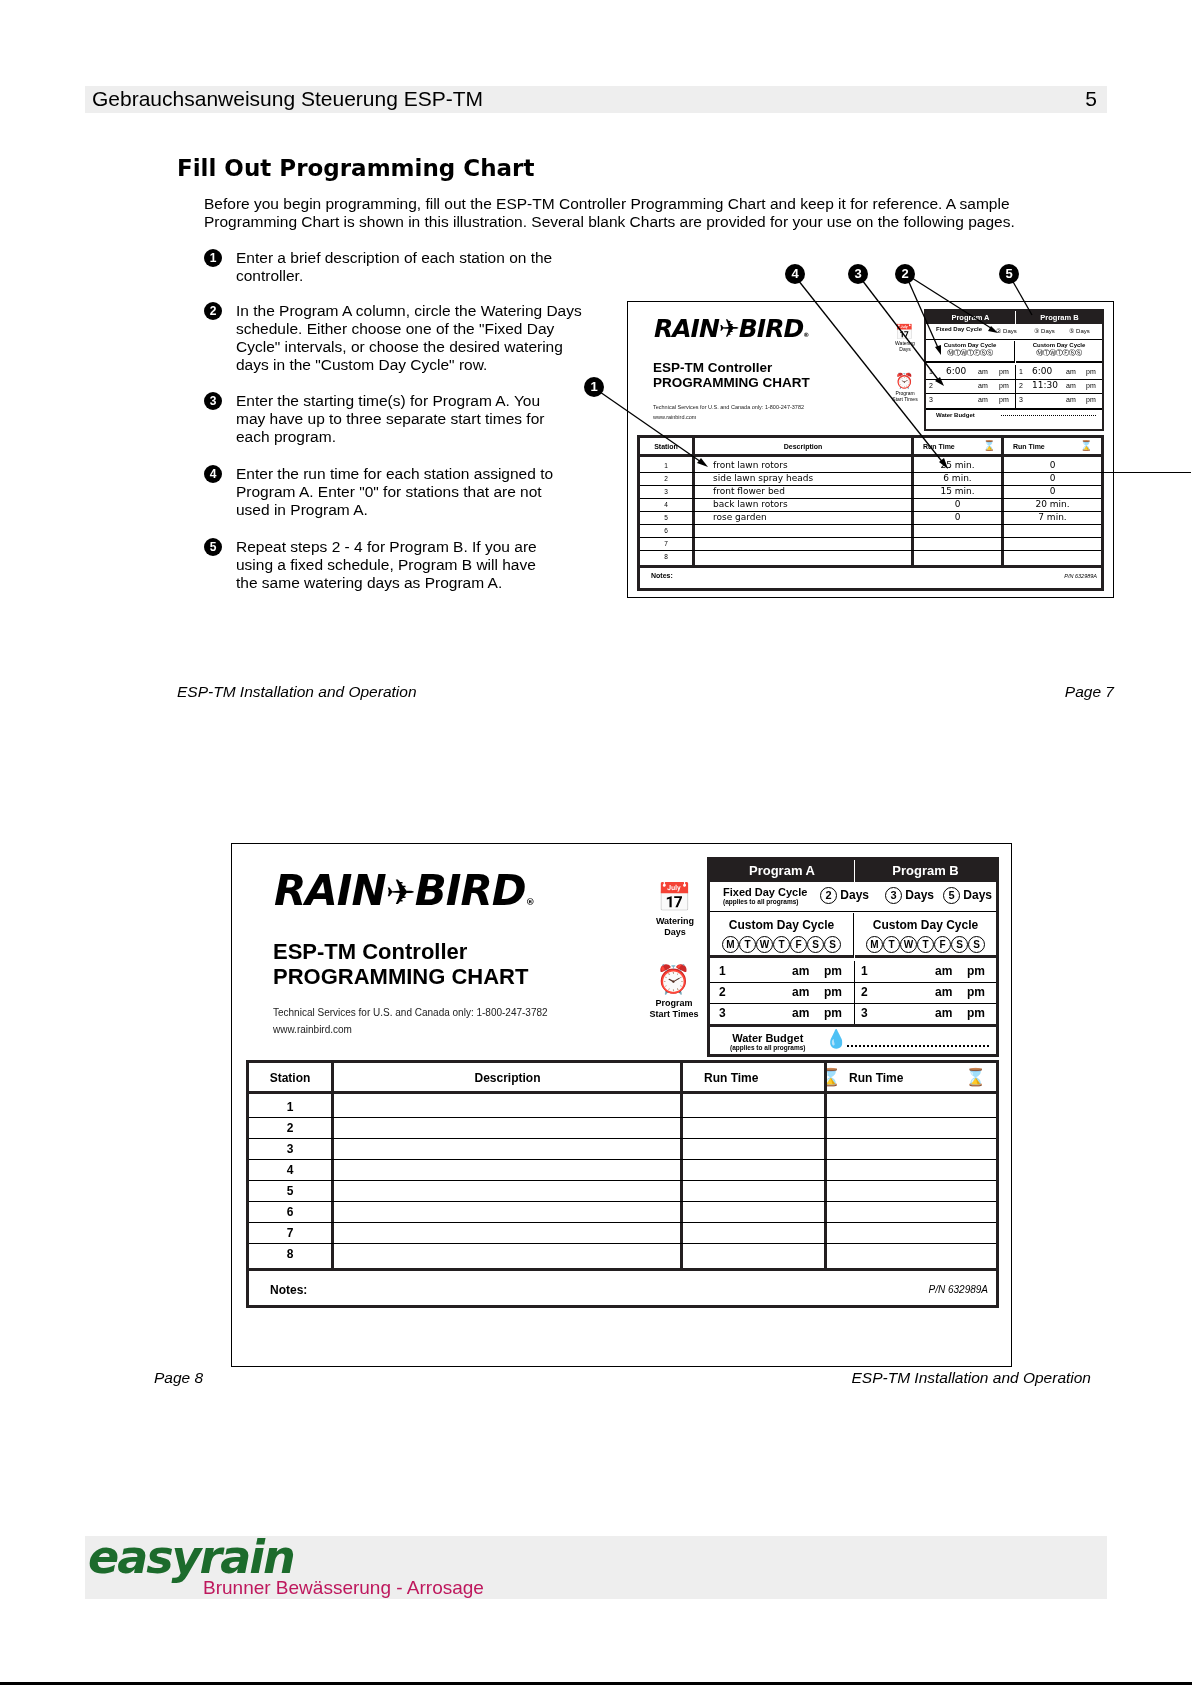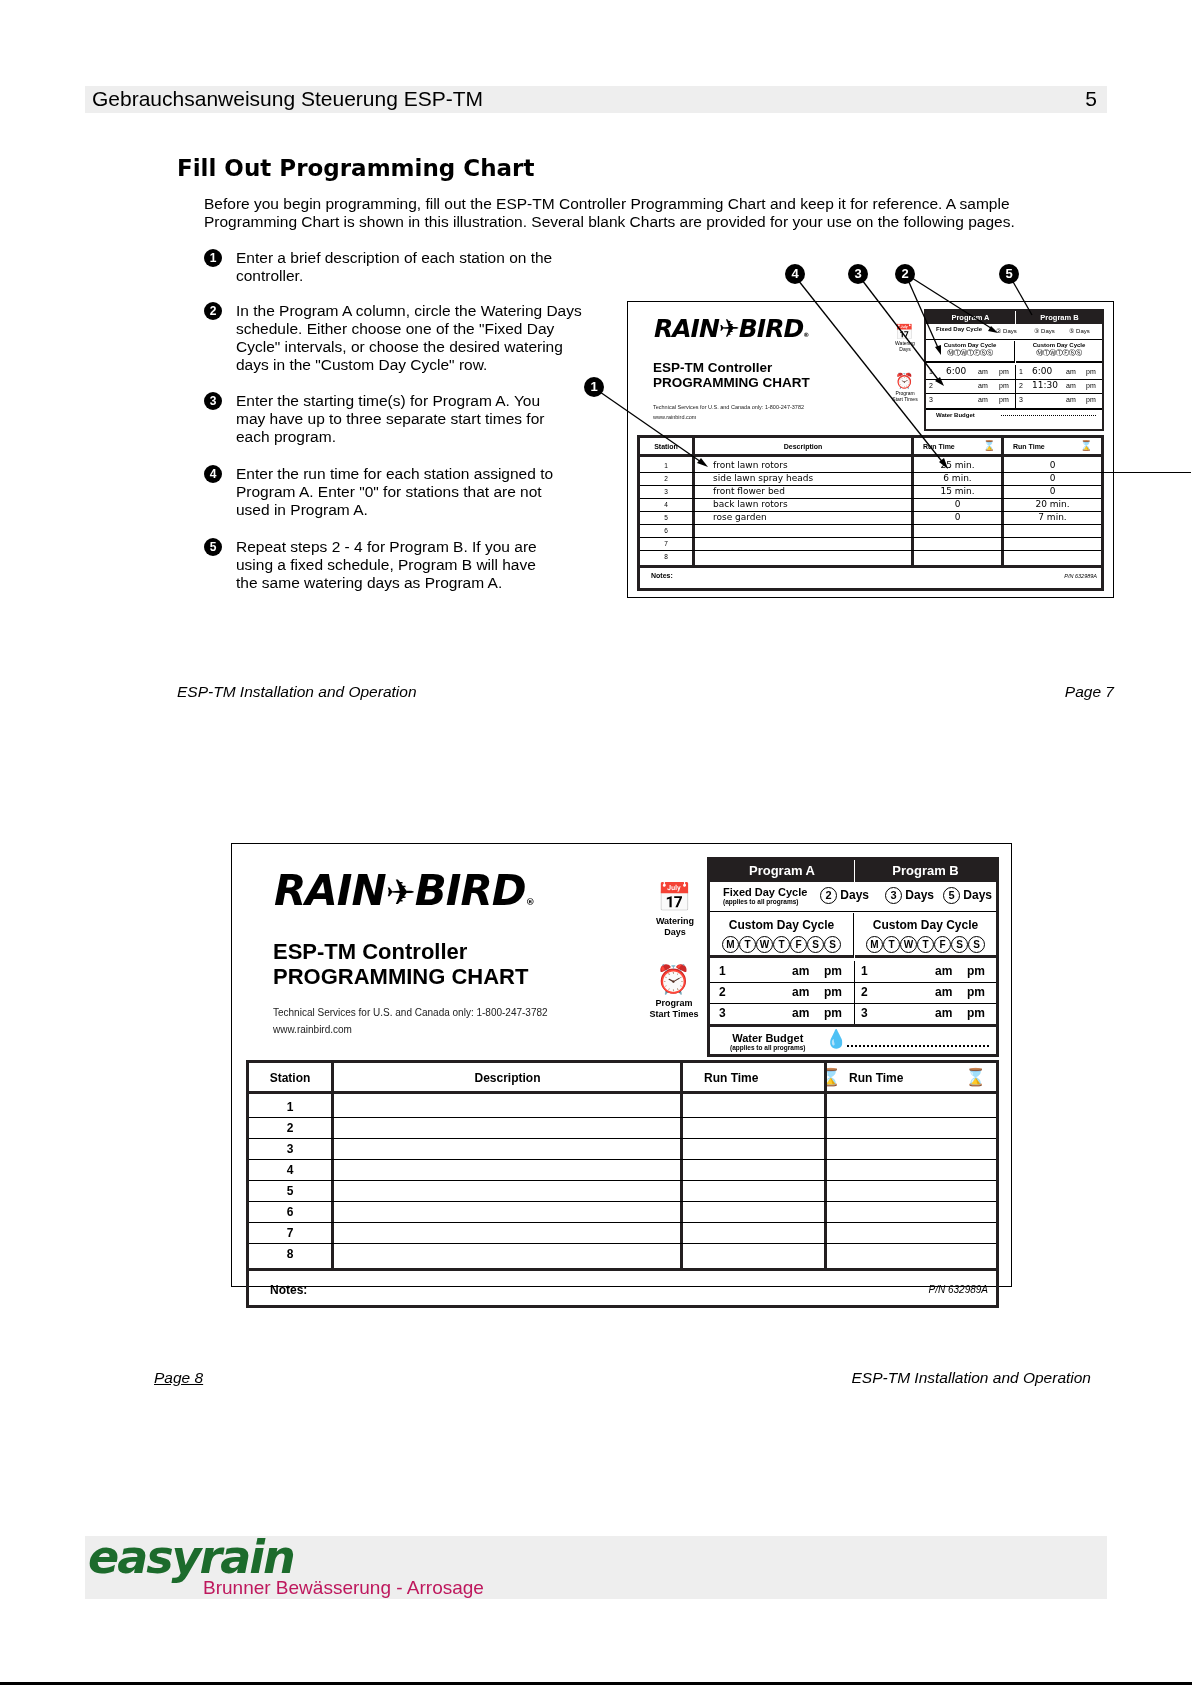--- a/index.html
+++ b/index.html
@@ -224,21 +224,21 @@
 
 <div class="abs callout" style="left:584px; top:377px;">1</div>
 <div class="abs callout" style="left:785px; top:264px;">4</div>
 <div class="abs callout" style="left:848px; top:264px;">3</div>
 <div class="abs callout" style="left:895px; top:264px;">2</div>
 <div class="abs callout" style="left:999px; top:264px;">5</div>
 
 <div class="abs pg-foot" style="left:177px; top:683px;">ESP-TM Installation and Operation</div>
 <div class="abs pg-foot" style="right:78px; top:683px;">Page 7</div>
 
-<div class="abs chart-box" style="left:231px; top:843px; width:781px; height:444px;padding-left:10px;">
+<div class="abs chart-box" style="left:231px; top:843px; width:781px; height:524px;padding-left:10px;">
   <div class="abs rb-logo" style="left:42px; top:22px; font-size:42px;">
     <span>RAIN</span><span class="bird" style="font-size:36px;">✈</span><span>BIRD</span><span style="font-size:9px;">®</span>
   </div>
   <div class="abs" style="left:41px; top:95px; font-size:22px; font-weight:bold; line-height:25px;">
     <div>ESP-TM Controller</div>
     <div>PROGRAMMING CHART</div>
   </div>
   <div class="abs" style="left:41px; top:160px; font-size:10px; line-height:17px; color:#222;">
     <div>Technical Services for U.S. and Canada only: 1-800-247-3782</div>
     <div>www.rainbird.com</div>
@@ -345,21 +345,21 @@
         </div>
       <div class="abs" style="top:147px; width:747px; height:21px;">
           <span class="abs" style="left:0;width:82px;text-align:center;top:3px;">8</span>
         </div>
     </div>
     <span class="abs" style="left:21px; top:220px; font-size:12px; font-weight:bold;">Notes:</span>
     <span class="abs" style="right:8px; top:221px; font-size:10px; font-style:italic;">P/N 632989A</span>
   </div>
 </div>
 
-<div class="abs pg-foot" style="left:154px; top:1369px;text-decoration:underline;">Page 8</div>
+<div class="abs pg-foot" style="left:154px; top:1369px;">Page 8</div>
 <div class="abs pg-foot" style="right:101px; top:1369px;">ESP-TM Installation and Operation</div>
 
 <div class="abs co-bar"></div>
 <div class="abs co-logo">easyrain</div>
 <div class="abs co-sub">Brunner Bewässerung - Arrosage</div>
 <div class="abs co-addr">
 </div>
 <div class="abs bottom-line"></div>
 
 </body></html>

